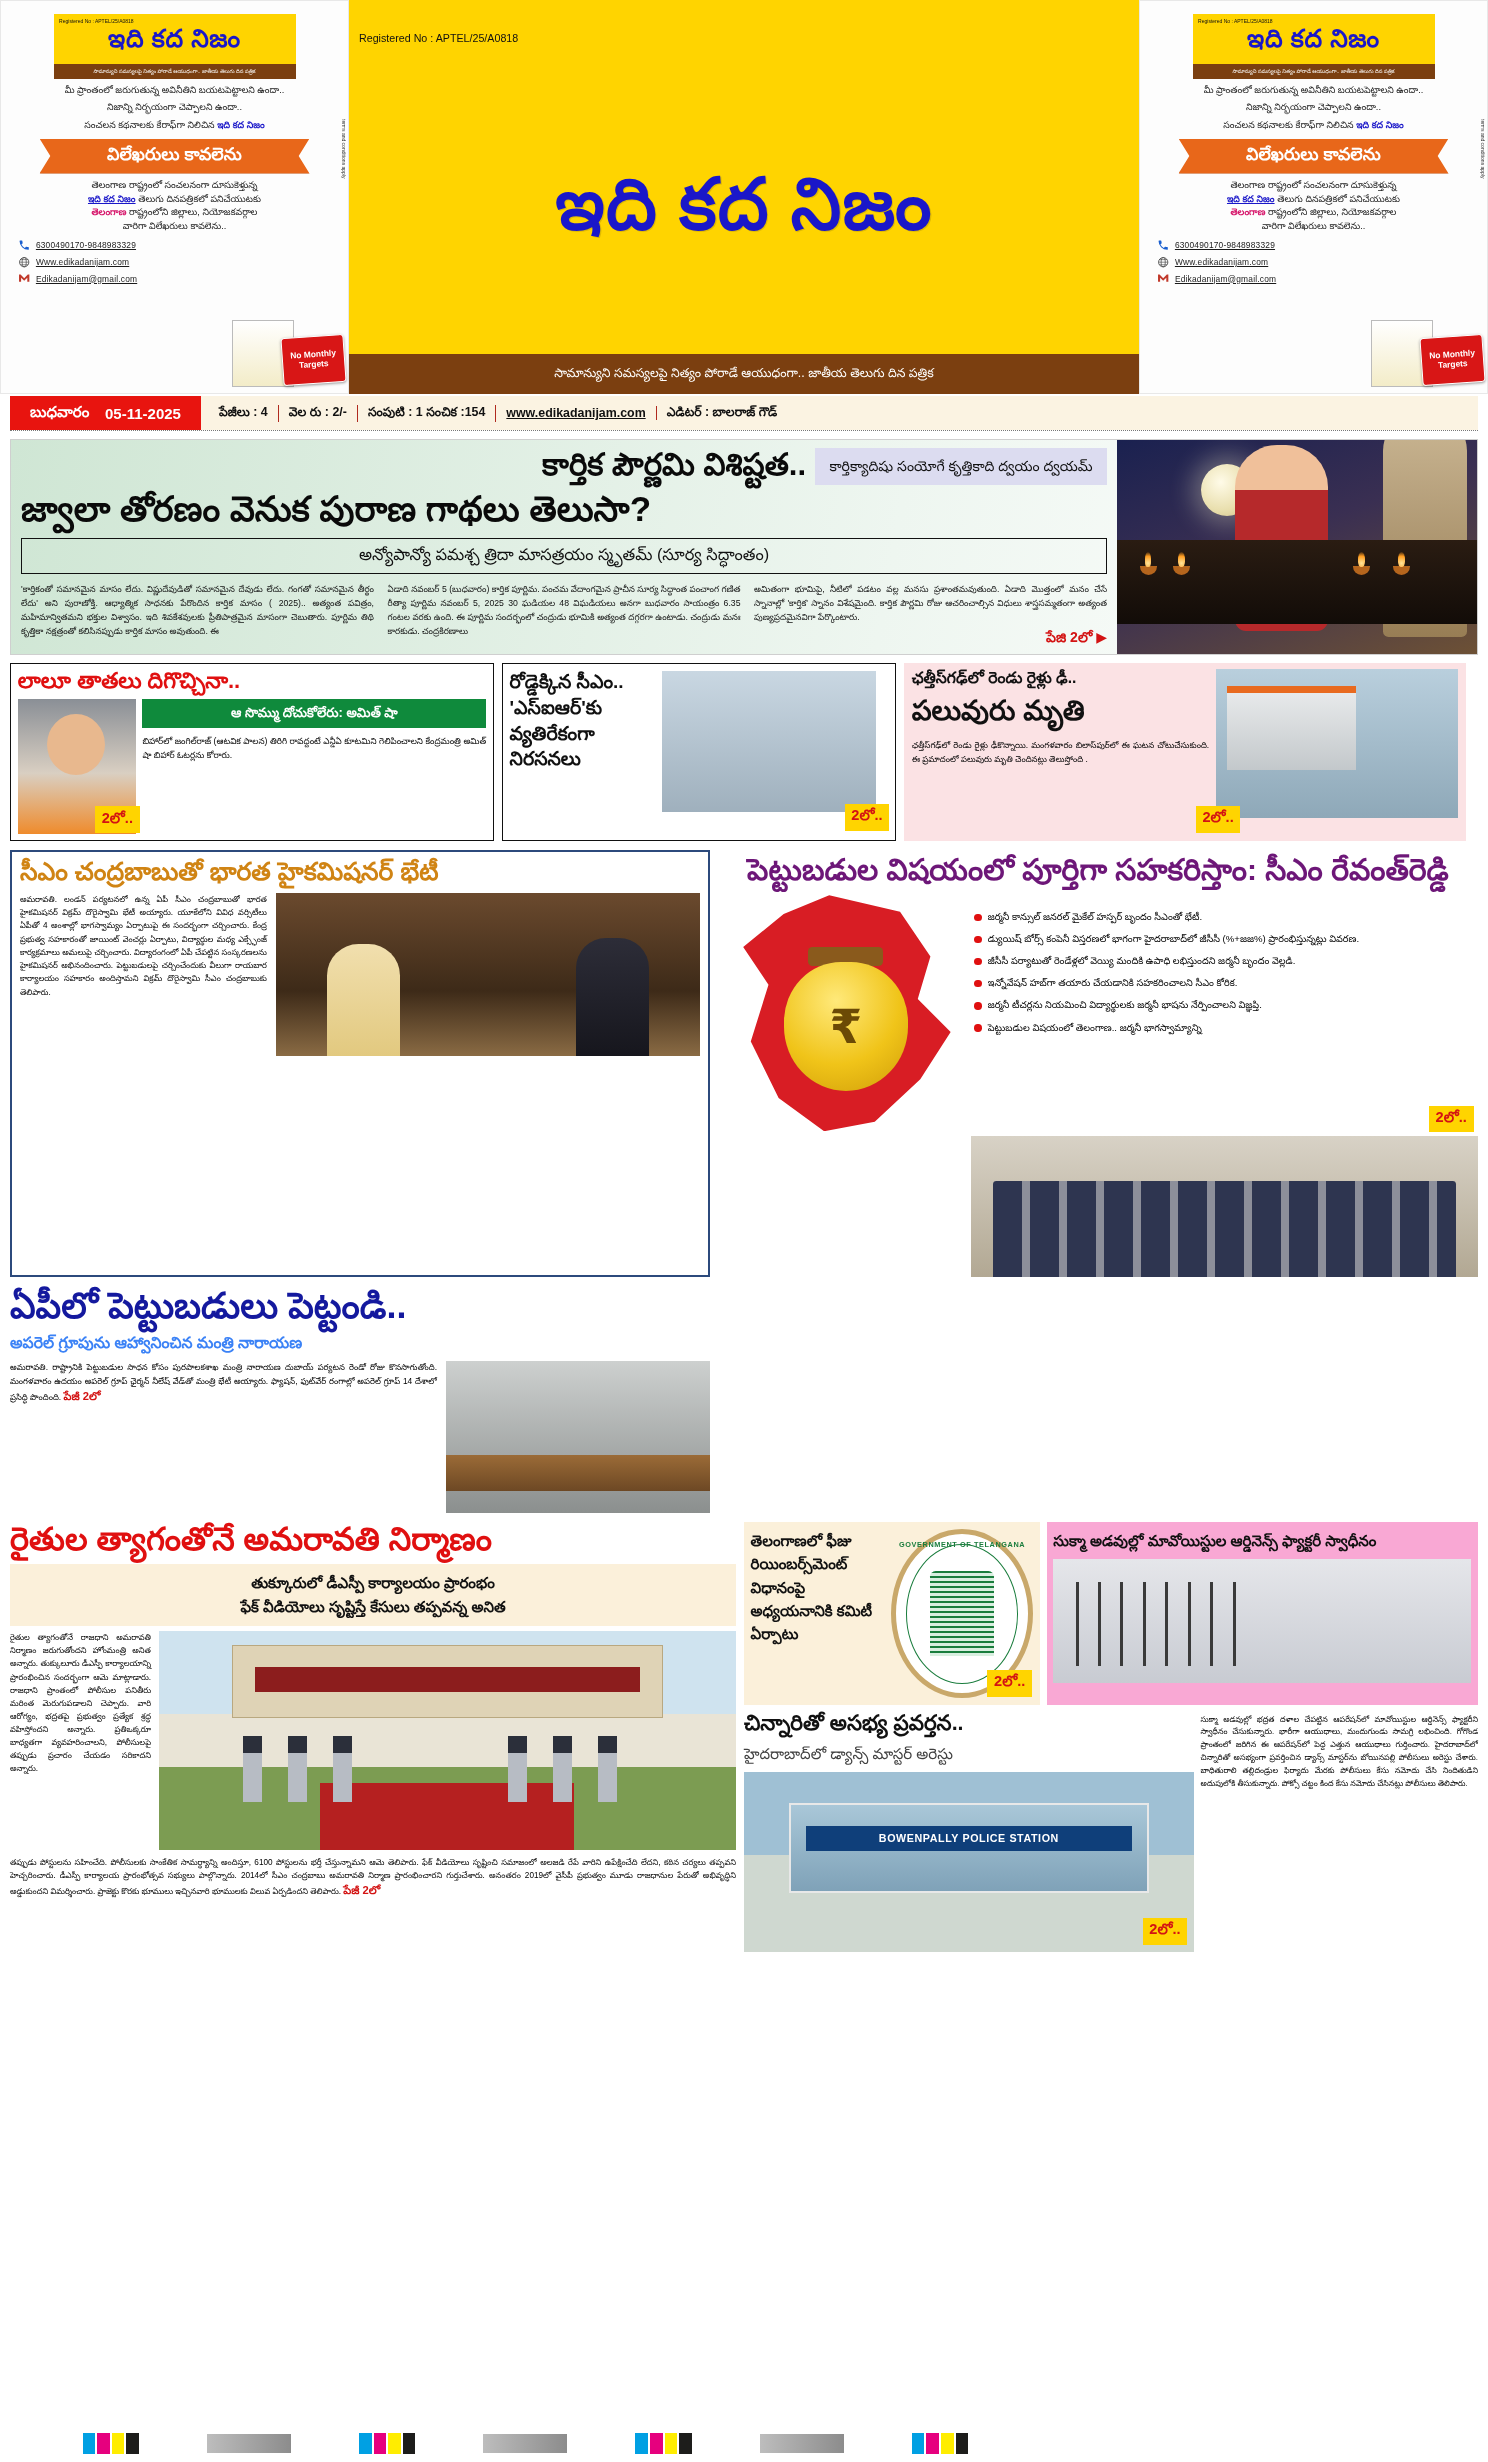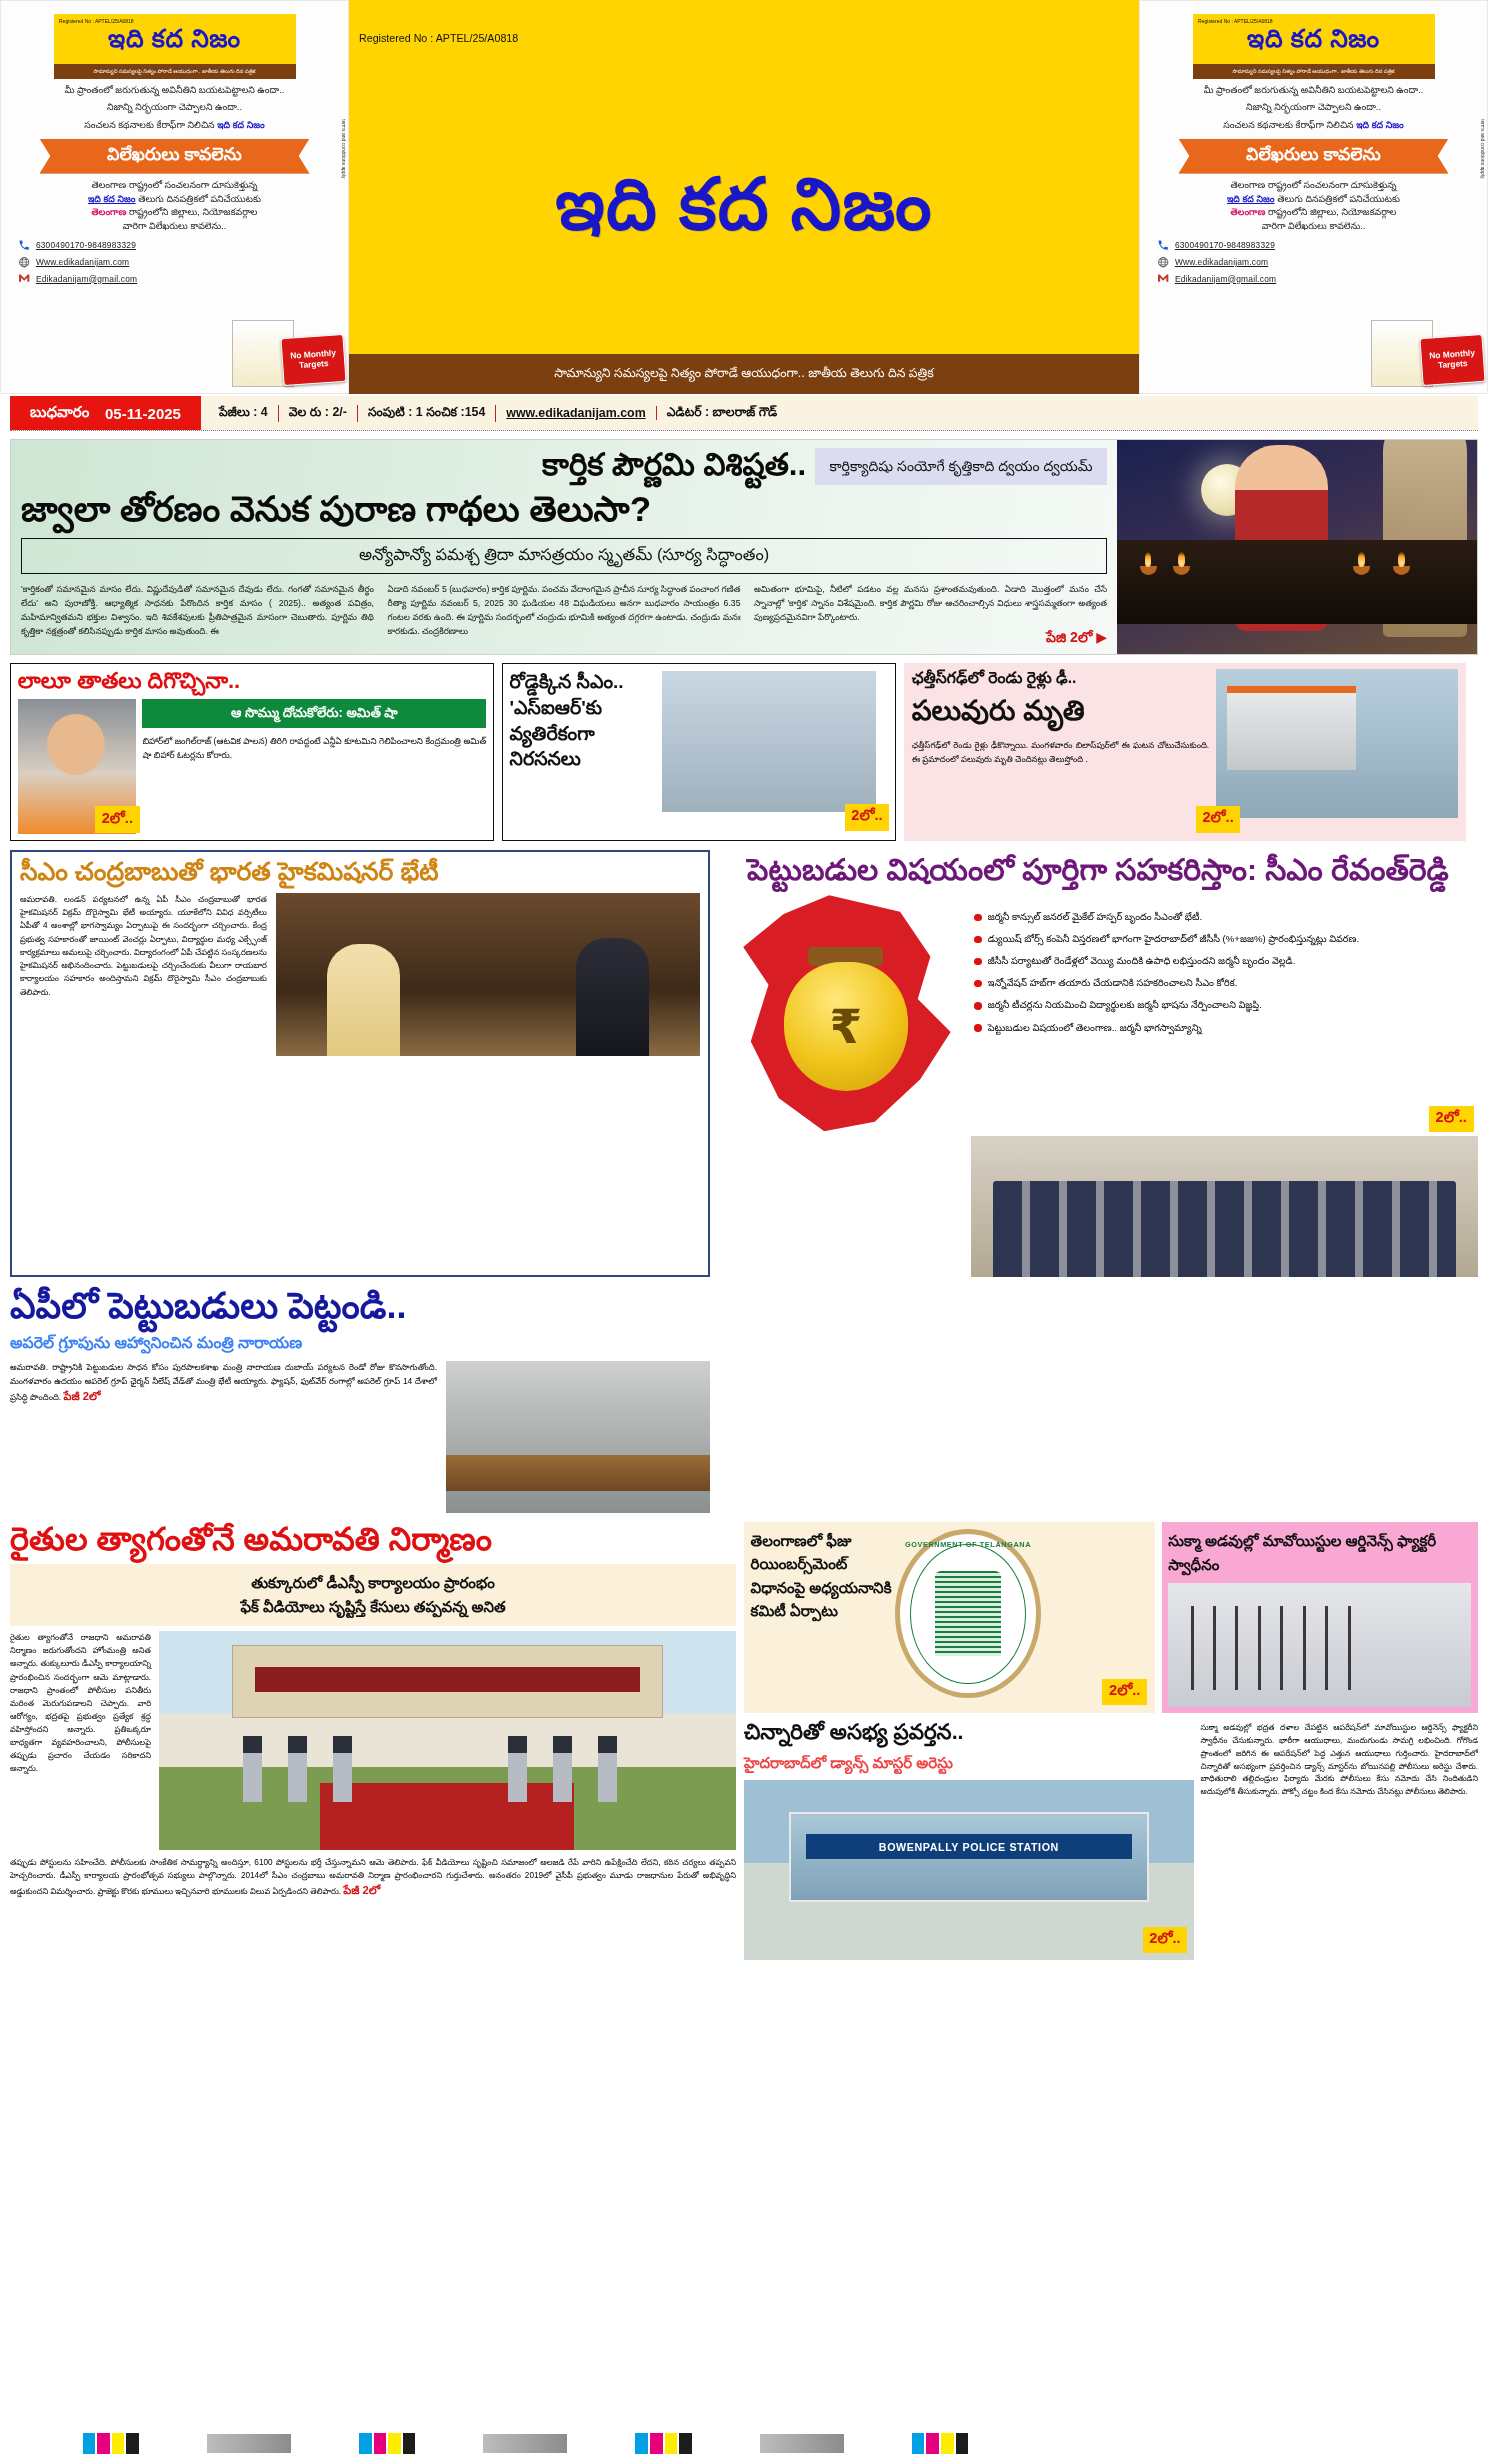--- a/index.html
+++ b/index.html
@@ -201,36 +201,36 @@
   .police-photo { flex:1; height: 219px; background: linear-gradient(#cfe3ef 0 38%, #e9e4d6 38% 62%, #7c9c52 62% 100%); position:relative; }
   .police-photo .bldg { position:absolute; top: 13.5px; left: 73px; right: 73px; height: 73px; background:#dfd3b6; border: 1.7px solid #b9a880; }
   .police-photo .banner { position:absolute; top: 36px; left: 96px; right: 96px; height: 25px; background:#8c1d1d; }
   .police-photo .carpet { position:absolute; bottom: 0; left: 28%; width: 44%; height: 67px; background:#b52020; }
   .police-photo .cop { position:absolute; bottom: 48px; width: 19px; height: 66px; background: linear-gradient(#2b2f3a 0 26%, #b7bcc4 26% 100%); }
   .amar-foot { font-size: 8.2px; line-height:1.6; margin-top: 5.6px; text-align:justify; }
   .amar-foot .tagred { color:#d31313; font-weight:bold; font-size: 11.2px; }
 
   .bot-right { flex:1; display:flex; flex-direction: column; gap: 6.7px; }
   .br-top { display:flex; gap: 6.7px; }
-  .fee-box { width: 411px; background:#fbf0da; padding: 6.7px; position:relative; display:flex; gap:3.4px;}
+  .fee-box { width: 296px; background:#fbf0da; padding: 6.7px; position:relative; display:flex; gap:3.4px;}
   .fee-hl { width: 141px; font-size: 15px; font-weight:bold; color:#111; line-height:1.55; }
   .tg-seal { width: 146px; height: 169px; border-radius: 50%;
     border: 5.6px solid #c9a86a; background: #fff; position:relative; display:flex; align-items:center; justify-content:center; }
   .tg-seal .inner-ring { width: 85%; height: 88%; border-radius: 50%; border: 1.7px solid #1a7d3d; display:flex; align-items:center; justify-content:center; }
   .tg-seal .charminar { width: 58%; height: 62%; background: repeating-linear-gradient(#1a7d3d 0 2.2px, #d9efe0 2.2px 5px); border-radius: 5.6px 5.6px 0 0; }
   .seal-txt { position:absolute; top: 5.6px; font-size: 7.3px; color:#1a7d3d; font-weight:bold; letter-spacing: 0.6px; }
   .maoist-box { flex:1; background:#f9a8d4; padding: 6.7px; }
   .maoist-hl { font-size: 15px; font-weight:bold; color:#111; line-height:1.6; }
   .guns-photo { margin-top: 5.6px; height: 124px; background: linear-gradient(#e5e6ea,#c8cbd2); position:relative; }
   .guns-photo .gun { position:absolute; bottom: 17px; width: 2.8px; height: 84px; background:#3a3a3a; }
 
   .br-bot { display:flex; gap: 6.7px; }
   .child-box { width: 450px; }
   .child-hl { font-size: 21.4px; font-weight:bold; color:#111; }
-  .child-sub { font-size: 15px; font-weight:bold; color:#ef4444; margin-top: 4.5px; }
+  .child-sub { font-size: 15px; font-weight:normal; color:#404040; margin-top: 4.5px; }
   .bowen-photo { margin-top: 5.6px; height: 180px; background: linear-gradient(#9fc0d4 0 46%, #cfd8d0 46% 100%); position:relative; }
   .bowen-photo .bldg2 { position:absolute; top: 31.5px; left: 45px; right: 45px; height: 90px; background: linear-gradient(#a9c7d8,#7fa2b8); border: 2.2px solid #e8e8e8; }
   .bowen-sign { position:absolute; top: 54px; left: 62px; right: 62px; height: 25px; background:#0f3f7a; color:#fff;
     font-size: 10.7px; font-weight:bold; display:flex; align-items:center; justify-content:center; letter-spacing:0.6px;}
   .right-col-text { flex:1; font-size: 7.9px; line-height: 1.62; text-align: justify; padding-top: 2.2px; }
 
   
   .colorbar { position:absolute; bottom: 0; left: 0; width: 1488px; height: 37px; display:flex; align-items:center; gap: 0; }
   .cb-seg { display:flex; height: 22.5px; }
   .cb-sw { width: 14.6px; height: 22.5px; border: 0.6px solid #fff; }

